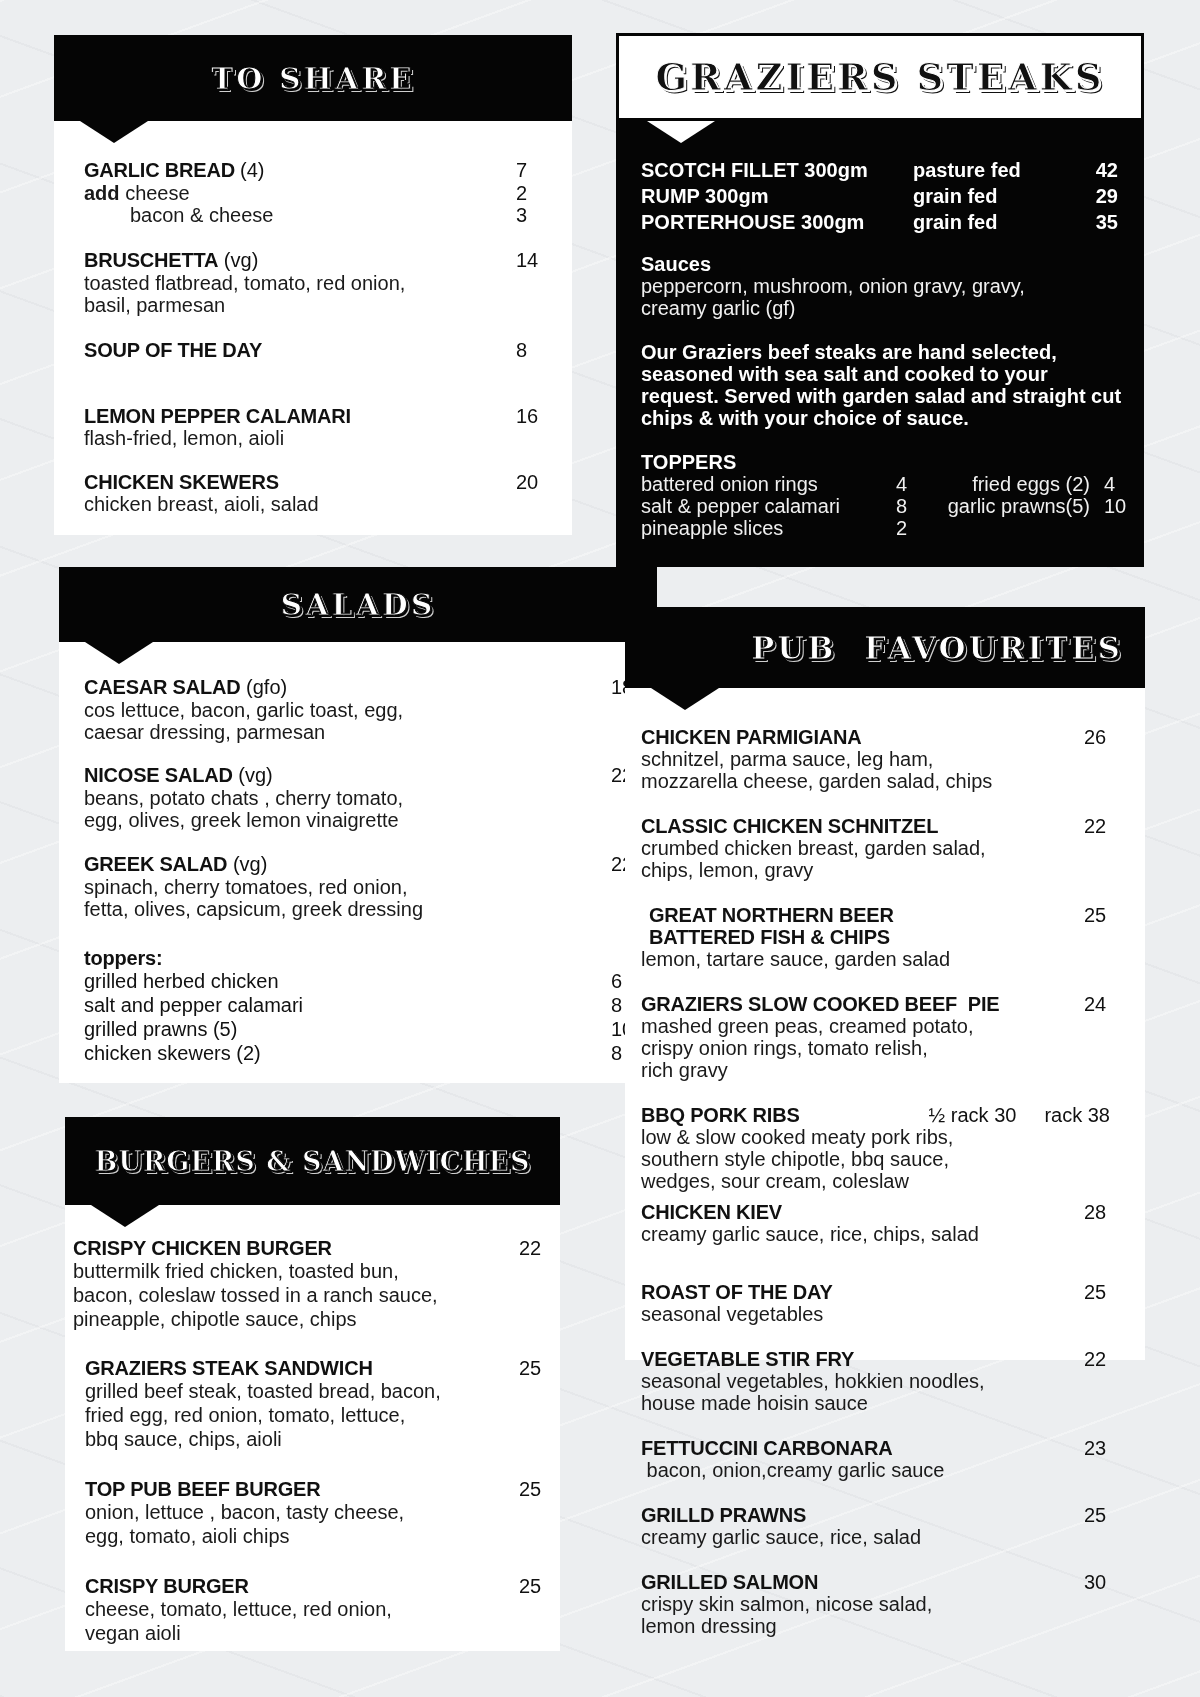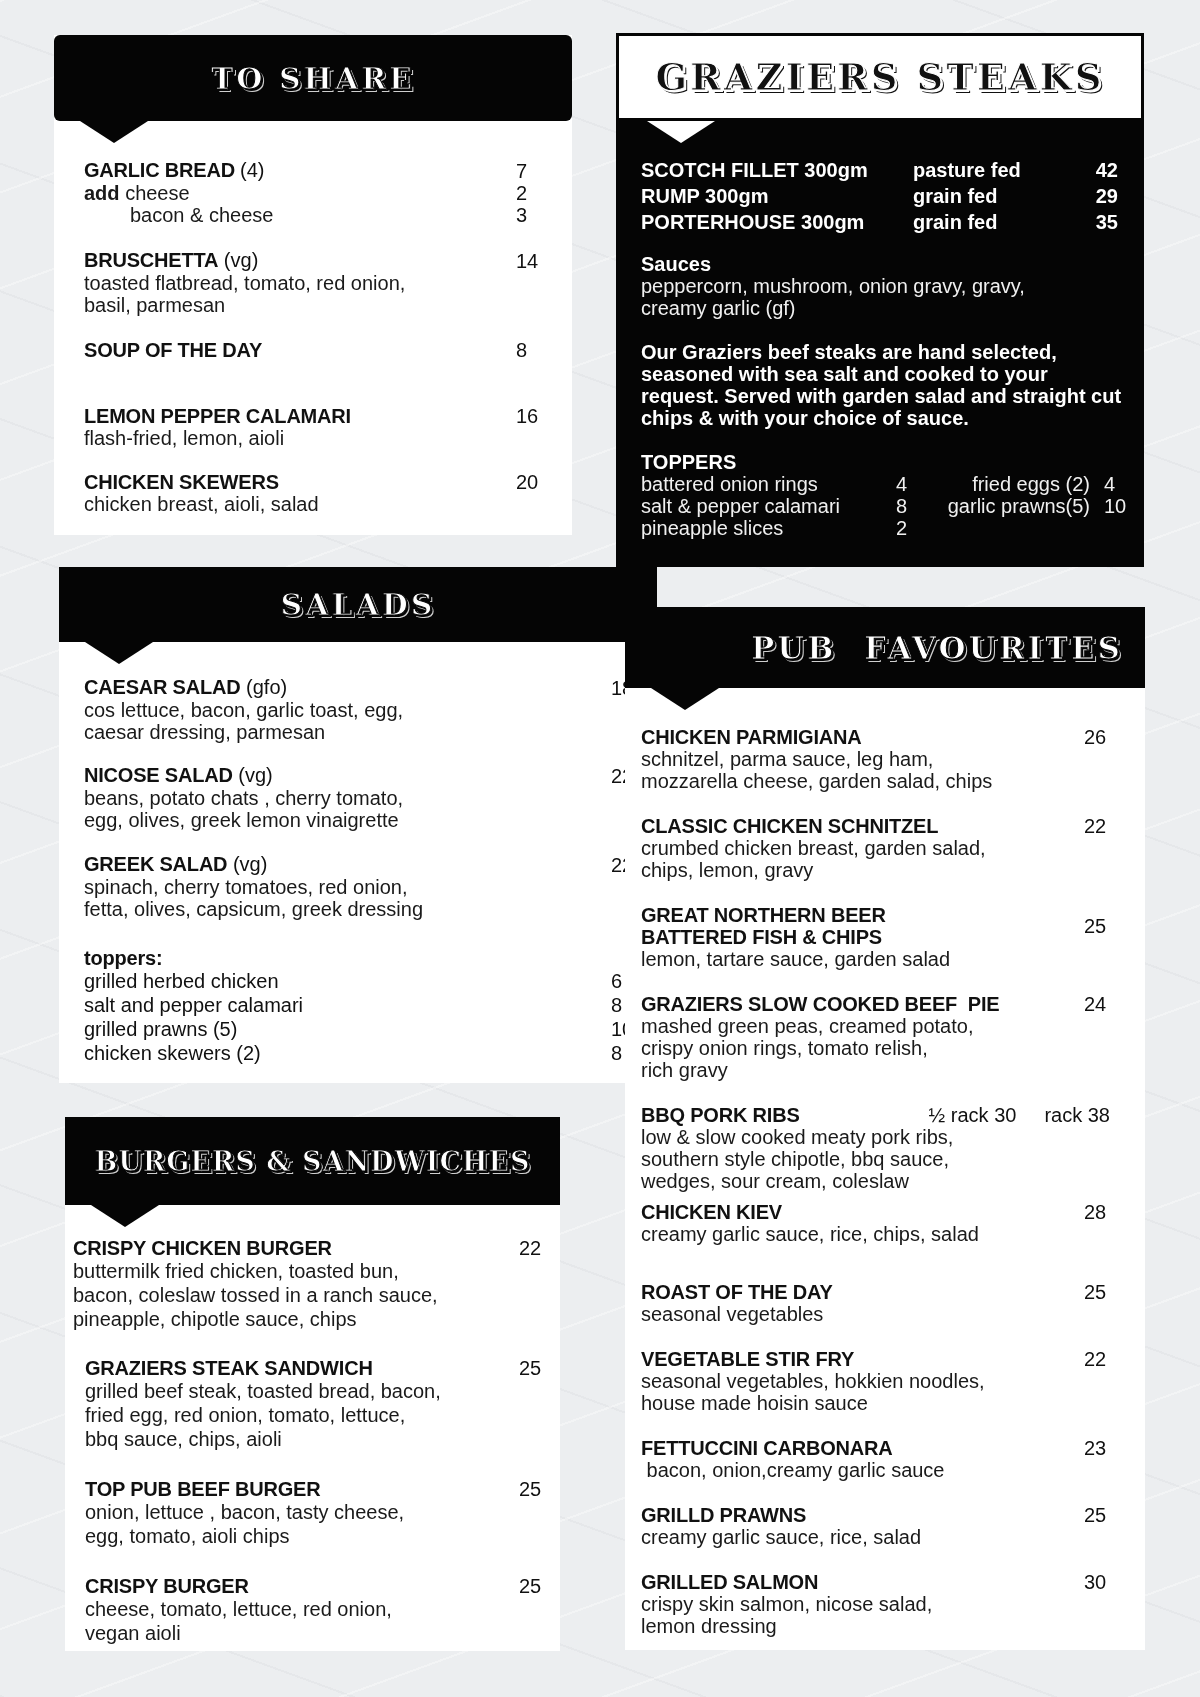--- a/index.html
+++ b/index.html
@@ -56,21 +56,21 @@
     -webkit-text-stroke: 1px #050505;
     white-space: nowrap;
   }
   .hdr.light .title {
     color: #111;
     -webkit-text-stroke: 1px #ffffff;
     text-shadow: 2px 2px 0 #ffffff, 3px 3px 0 #111;
   }
   .body { position: relative; }
   .item { position: absolute; left: 0; right: 0; }
-  .row { display: flex; justify-content: space-between; align-items: flex-end; }
+  .row { display: flex; justify-content: space-between; align-items: flex-start; }
   .name {
     font-family: "Liberation Sans", sans-serif;
     font-weight: bold;
     font-size: 20px;
     line-height: 22px;
     letter-spacing: -0.2px;
   }
   .tag {
     font-family: "Liberation Sans", sans-serif;
     font-weight: normal;
@@ -107,21 +107,21 @@
   .top-row .b { width: 36px; }
   .top-row .c { width: 172px; text-align: right; padding-right: 14px; }
   .top-row .d { width: 30px; }
   .topper-row { display: flex; justify-content: space-between; font-family: "Liberation Sans", sans-serif; font-size: 20px; line-height: 24px; }
   .topper-row .p { min-width: 26px; }
 </style>
 </head>
 <body>
 
 <section class="panel" style="left:54px; top:35px; width:518px; height:500px;">
-  <div class="hdr" style="height:86px;border-radius:6px;">
+  <div class="hdr" style="height:86px;">
     <h2 class="title">TO SHARE</h2>
   </div>
   <div class="body" style="padding:0 30px 0 30px;">
 
     <div class="item" style="top:38px; left:30px; right:30px;">
       <div class="row">
         <span><span class="name">GARLIC BREAD</span> <span class="tag">(4)</span></span>
         <span class="price">7</span>
       </div>
       <div class="row">
@@ -306,21 +306,21 @@
       <div class="row">
         <span class="name">CRISPY BURGER</span>
         <span class="price">25</span>
       </div>
       <div class="desc" style="line-height:24px;">cheese, tomato, lettuce, red onion,
 vegan aioli</div>
     </div>
   </div>
 </section>
 
-<section class="panel" style="left:625px; top:607px; width:520px; height:1043px;">
+<section class="panel" style="left:625px; top:607px; width:520px; height:753px;">
   <div class="hdr" style="height:81px; justify-content:flex-end; padding-right:22px;">
     <h2 class="title" style="white-space:pre; font-size:31px;">PUB  FAVOURITES</h2>
   </div>
   <div class="body">
     <div class="item" style="top:38px; left:16px; right:35px;">
       <div class="row">
         <span class="name">CHICKEN PARMIGIANA</span>
         <span class="price">26</span>
       </div>
       <div class="desc">schnitzel, parma sauce, leg ham,
@@ -328,21 +328,21 @@
     </div>
     <div class="item" style="top:127px; left:16px; right:35px;">
       <div class="row">
         <span class="name">CLASSIC CHICKEN SCHNITZEL</span>
         <span class="price">22</span>
       </div>
       <div class="desc">crumbed chicken breast, garden salad,
 chips, lemon, gravy</div>
     </div>
     <div class="item" style="top:216px; left:16px; right:35px;">
-      <div class="row" style="align-items:center;">
+      <div class="row" style="align-items:flex-start;margin-left:8px;">
         <span class="name" style="white-space:pre-line;">GREAT NORTHERN BEER
 BATTERED FISH &amp; CHIPS</span>
         <span class="price">25</span>
       </div>
       <div class="desc">lemon, tartare sauce, garden salad</div>
     </div>
     <div class="item" style="top:305px; left:16px; right:35px;">
       <div class="row">
         <span class="name" style="white-space:pre;">GRAZIERS SLOW COOKED BEEF  PIE</span>
         <span class="price">24</span>

